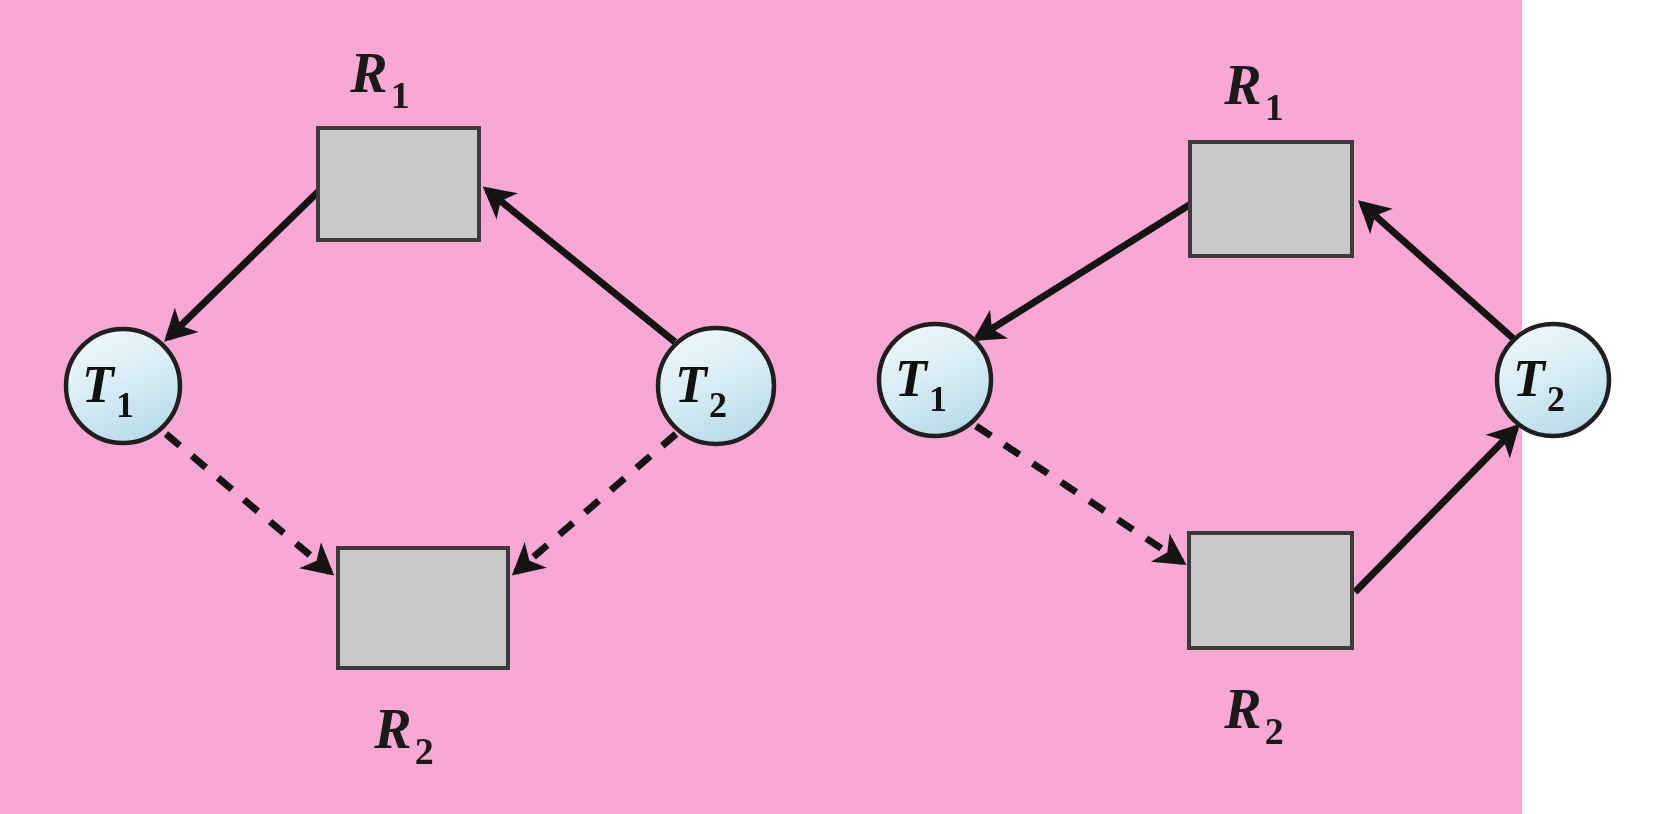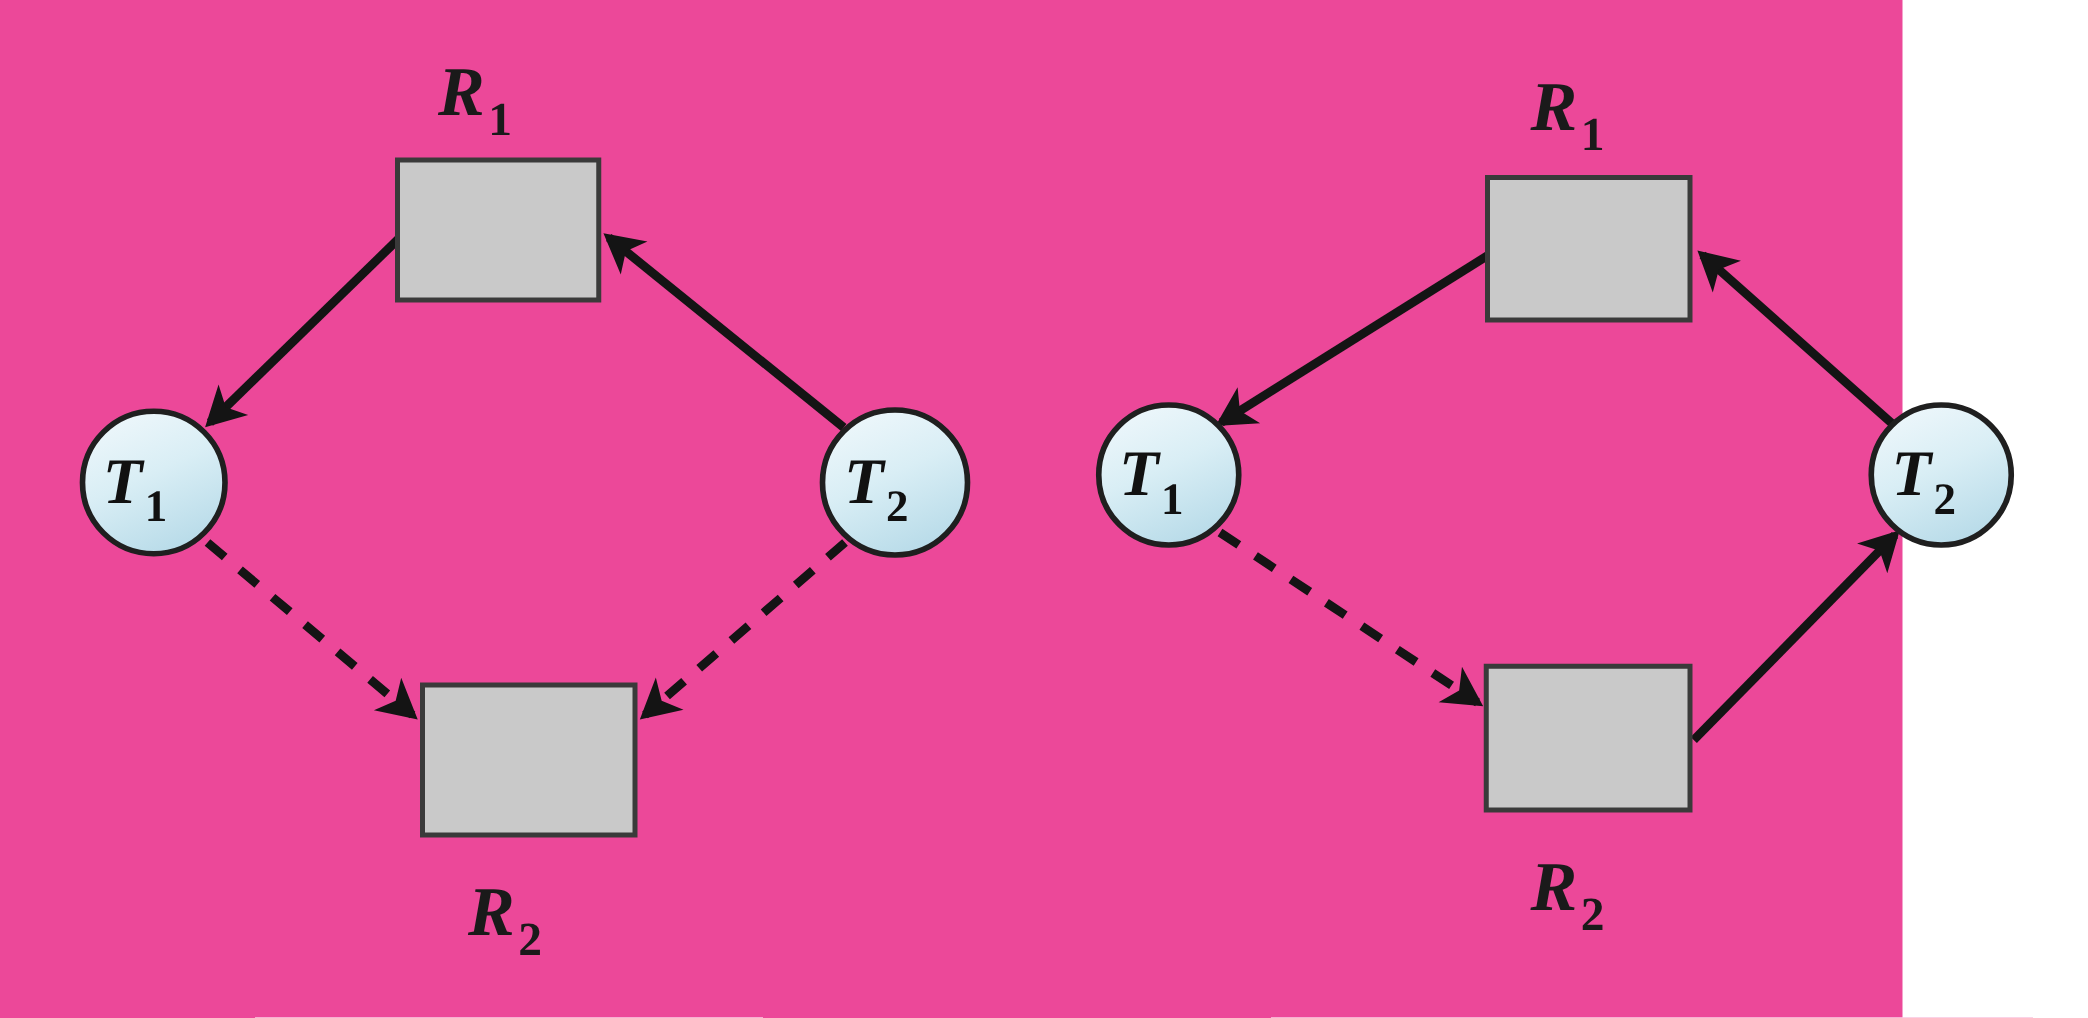--- a/index.html
+++ b/index.html
@@ -11,21 +11,21 @@
   body {
     width: 1670px;
     height: 814px;
     font-family: "Liberation Sans", sans-serif;
     overflow: hidden;
   }
   #canvas-root {
     position: relative;
     width: 1522px;
     height: 814px;
-    background: #ec4899;
+    background: #f9a8d4;
   }
   svg.graph-svg {
     position: absolute;
     top: 0;
     left: 0;
     width: 1670px;
     height: 814px;
     display: block;
   }
   .resource-label {

